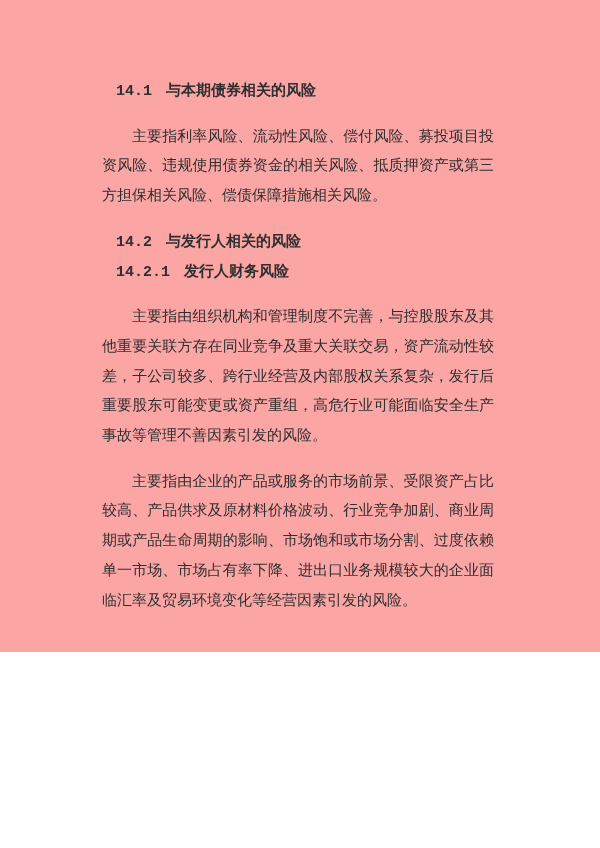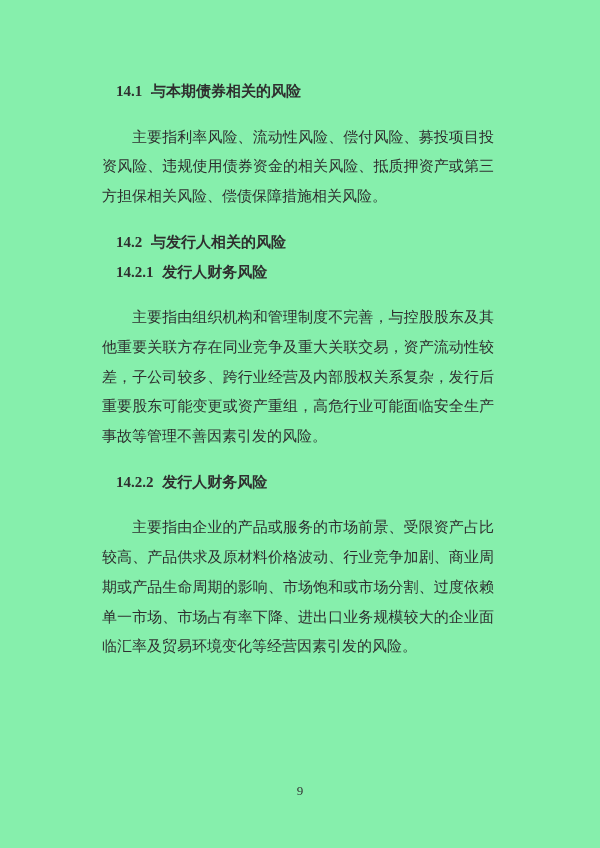--- a/index.html
+++ b/index.html
@@ -3,24 +3,24 @@
 <meta charset="utf-8">
 <style>
   html, body {
     margin: 0;
     padding: 0;
     background: #ffffff;
   }
   .page {
     position: relative;
     width: 600px;
-    height: 848px;
-    background: #86efac;
+    height: 652px;
+    background: #fca5a5;
     overflow: hidden;
-    font-family: Liberation Serif, serif;
+    font-family: Liberation Mono, monospace;
     color: #2f2f2f;
   }
   .content {
     position: absolute;
     left: 86px;
     top: 77px;
     width: 424px;
   }
   .content h3 {
     margin: 0;
@@ -60,21 +60,20 @@
     <h3>14.1 与本期债券相关的风险</h3>
 
     <p>主要指利率风险、流动性风险、偿付风险、募投项目投资风险、违规使用债券资金的相关风险、抵质押资产或第三方担保相关风险、偿债保障措施相关风险。</p>
 
     <h3>14.2 与发行人相关的风险</h3>
 
     <h3>14.2.1 发行人财务风险</h3>
 
     <p>主要指由组织机构和管理制度不完善，与控股股东及其他重要关联方存在同业竞争及重大关联交易，资产流动性较差，子公司较多、跨行业经营及内部股权关系复杂，发行后重要股东可能变更或资产重组，高危行业可能面临安全生产事故等管理不善因素引发的风险。</p>
 
-    <h3>14.2.2 发行人财务风险</h3>
 
 
 
     <p>主要指由企业的产品或服务的市场前景、受限资产占比较高、产品供求及原材料价格波动、行业竞争加剧、商业周期或产品生命周期的影响、市场饱和或市场分割、过度依赖单一市场、市场占有率下降、进出口业务规模较大的企业面临汇率及贸易环境变化等经营因素引发的风险。</p>
 
   </div>
 
   <div class="footer">9</div>
 </div>
 

